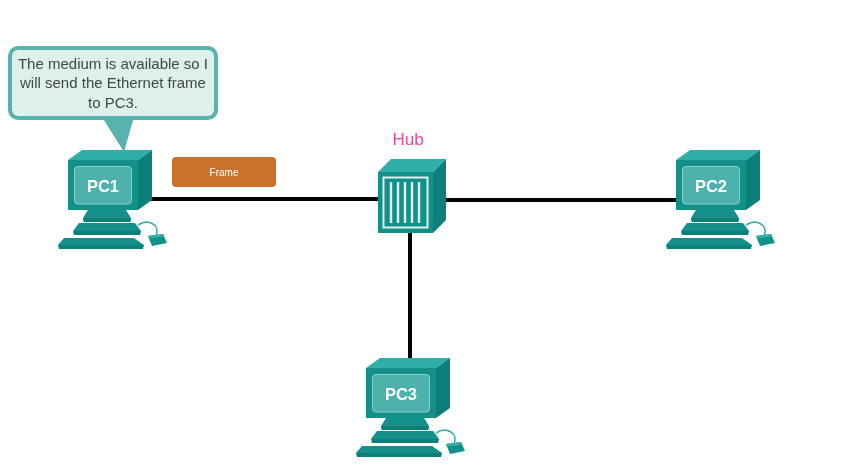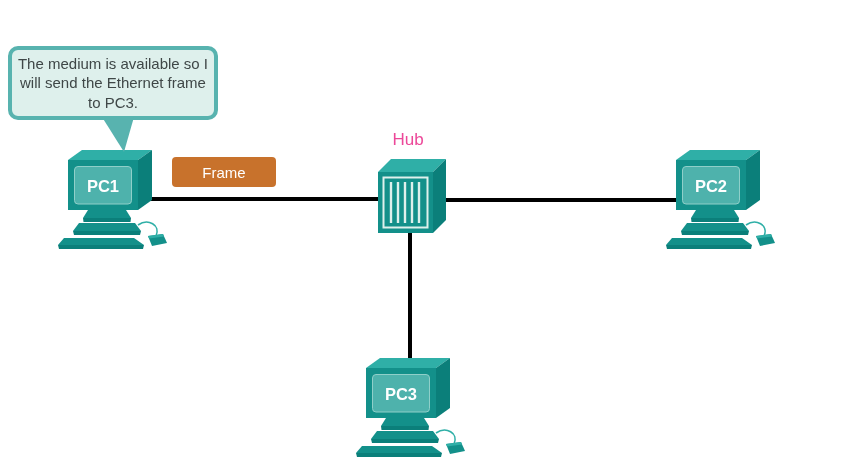--- a/index.html
+++ b/index.html
@@ -11,21 +11,21 @@
   .callout{
     position:absolute;left:8px;top:46px;width:210px;height:74px;box-sizing:border-box;
     background:#def0ec;border:4px solid #58b3af;border-radius:10px;
     display:flex;align-items:center;justify-content:center;text-align:center;
     color:#3f4747;font-size:15px;line-height:1.3;padding:2px 1px;z-index:3;
   }
   .callout-tail{position:absolute;left:98px;top:116px;z-index:3;}
   
   .frame-label{
     position:absolute;left:172px;top:157px;width:104px;height:30px;
-    background:#c8722c;border-radius:4px;color:#ffffff;font-size:15px;
+    background:#c8722c;border-radius:4px;color:#ffffff;font-size:10px;
     display:flex;align-items:center;justify-content:center;z-index:4;
   }
   
   .link{position:absolute;background:#000000;z-index:1;}
   .link-pc1-hub{left:136px;top:197px;width:247px;height:4px;}
   .link-hub-pc2{left:433px;top:198px;width:252px;height:4px;}
   .link-hub-pc3{left:408px;top:231px;width:4px;height:134px;}
   
   .pc-icon{position:absolute;width:120px;height:105px;z-index:2;}
   .pc1{left:58px;top:148px;}

